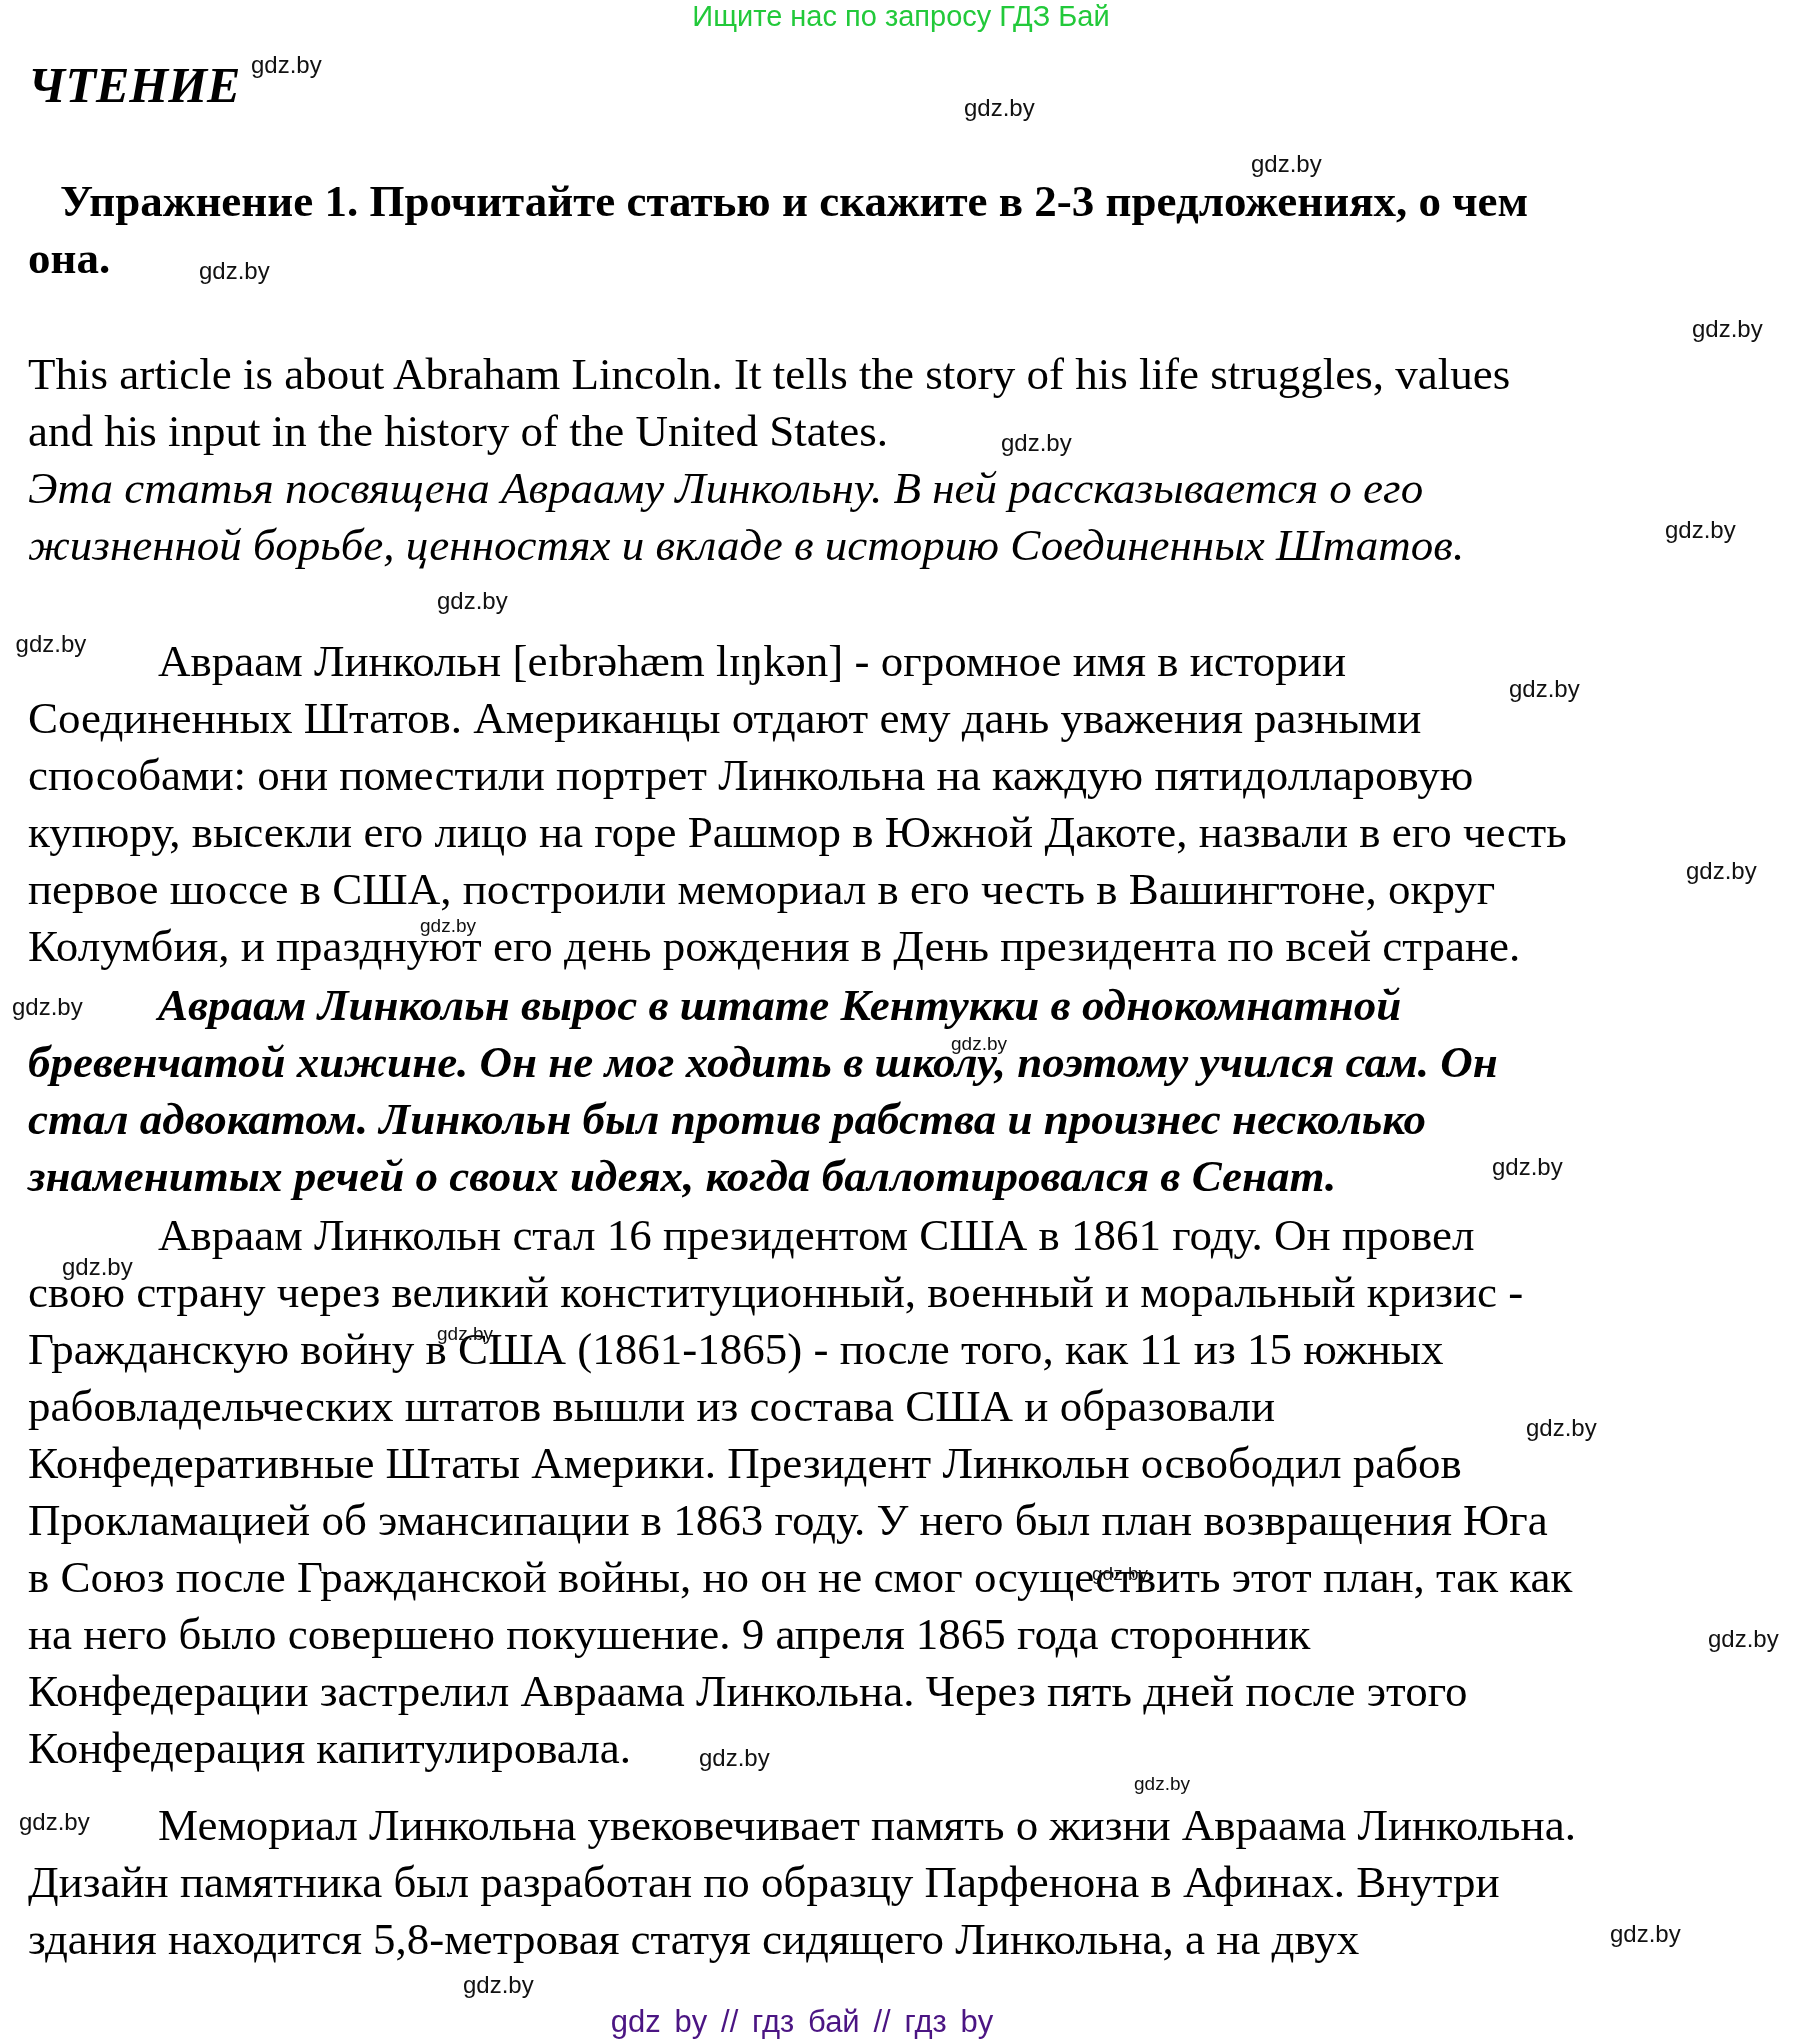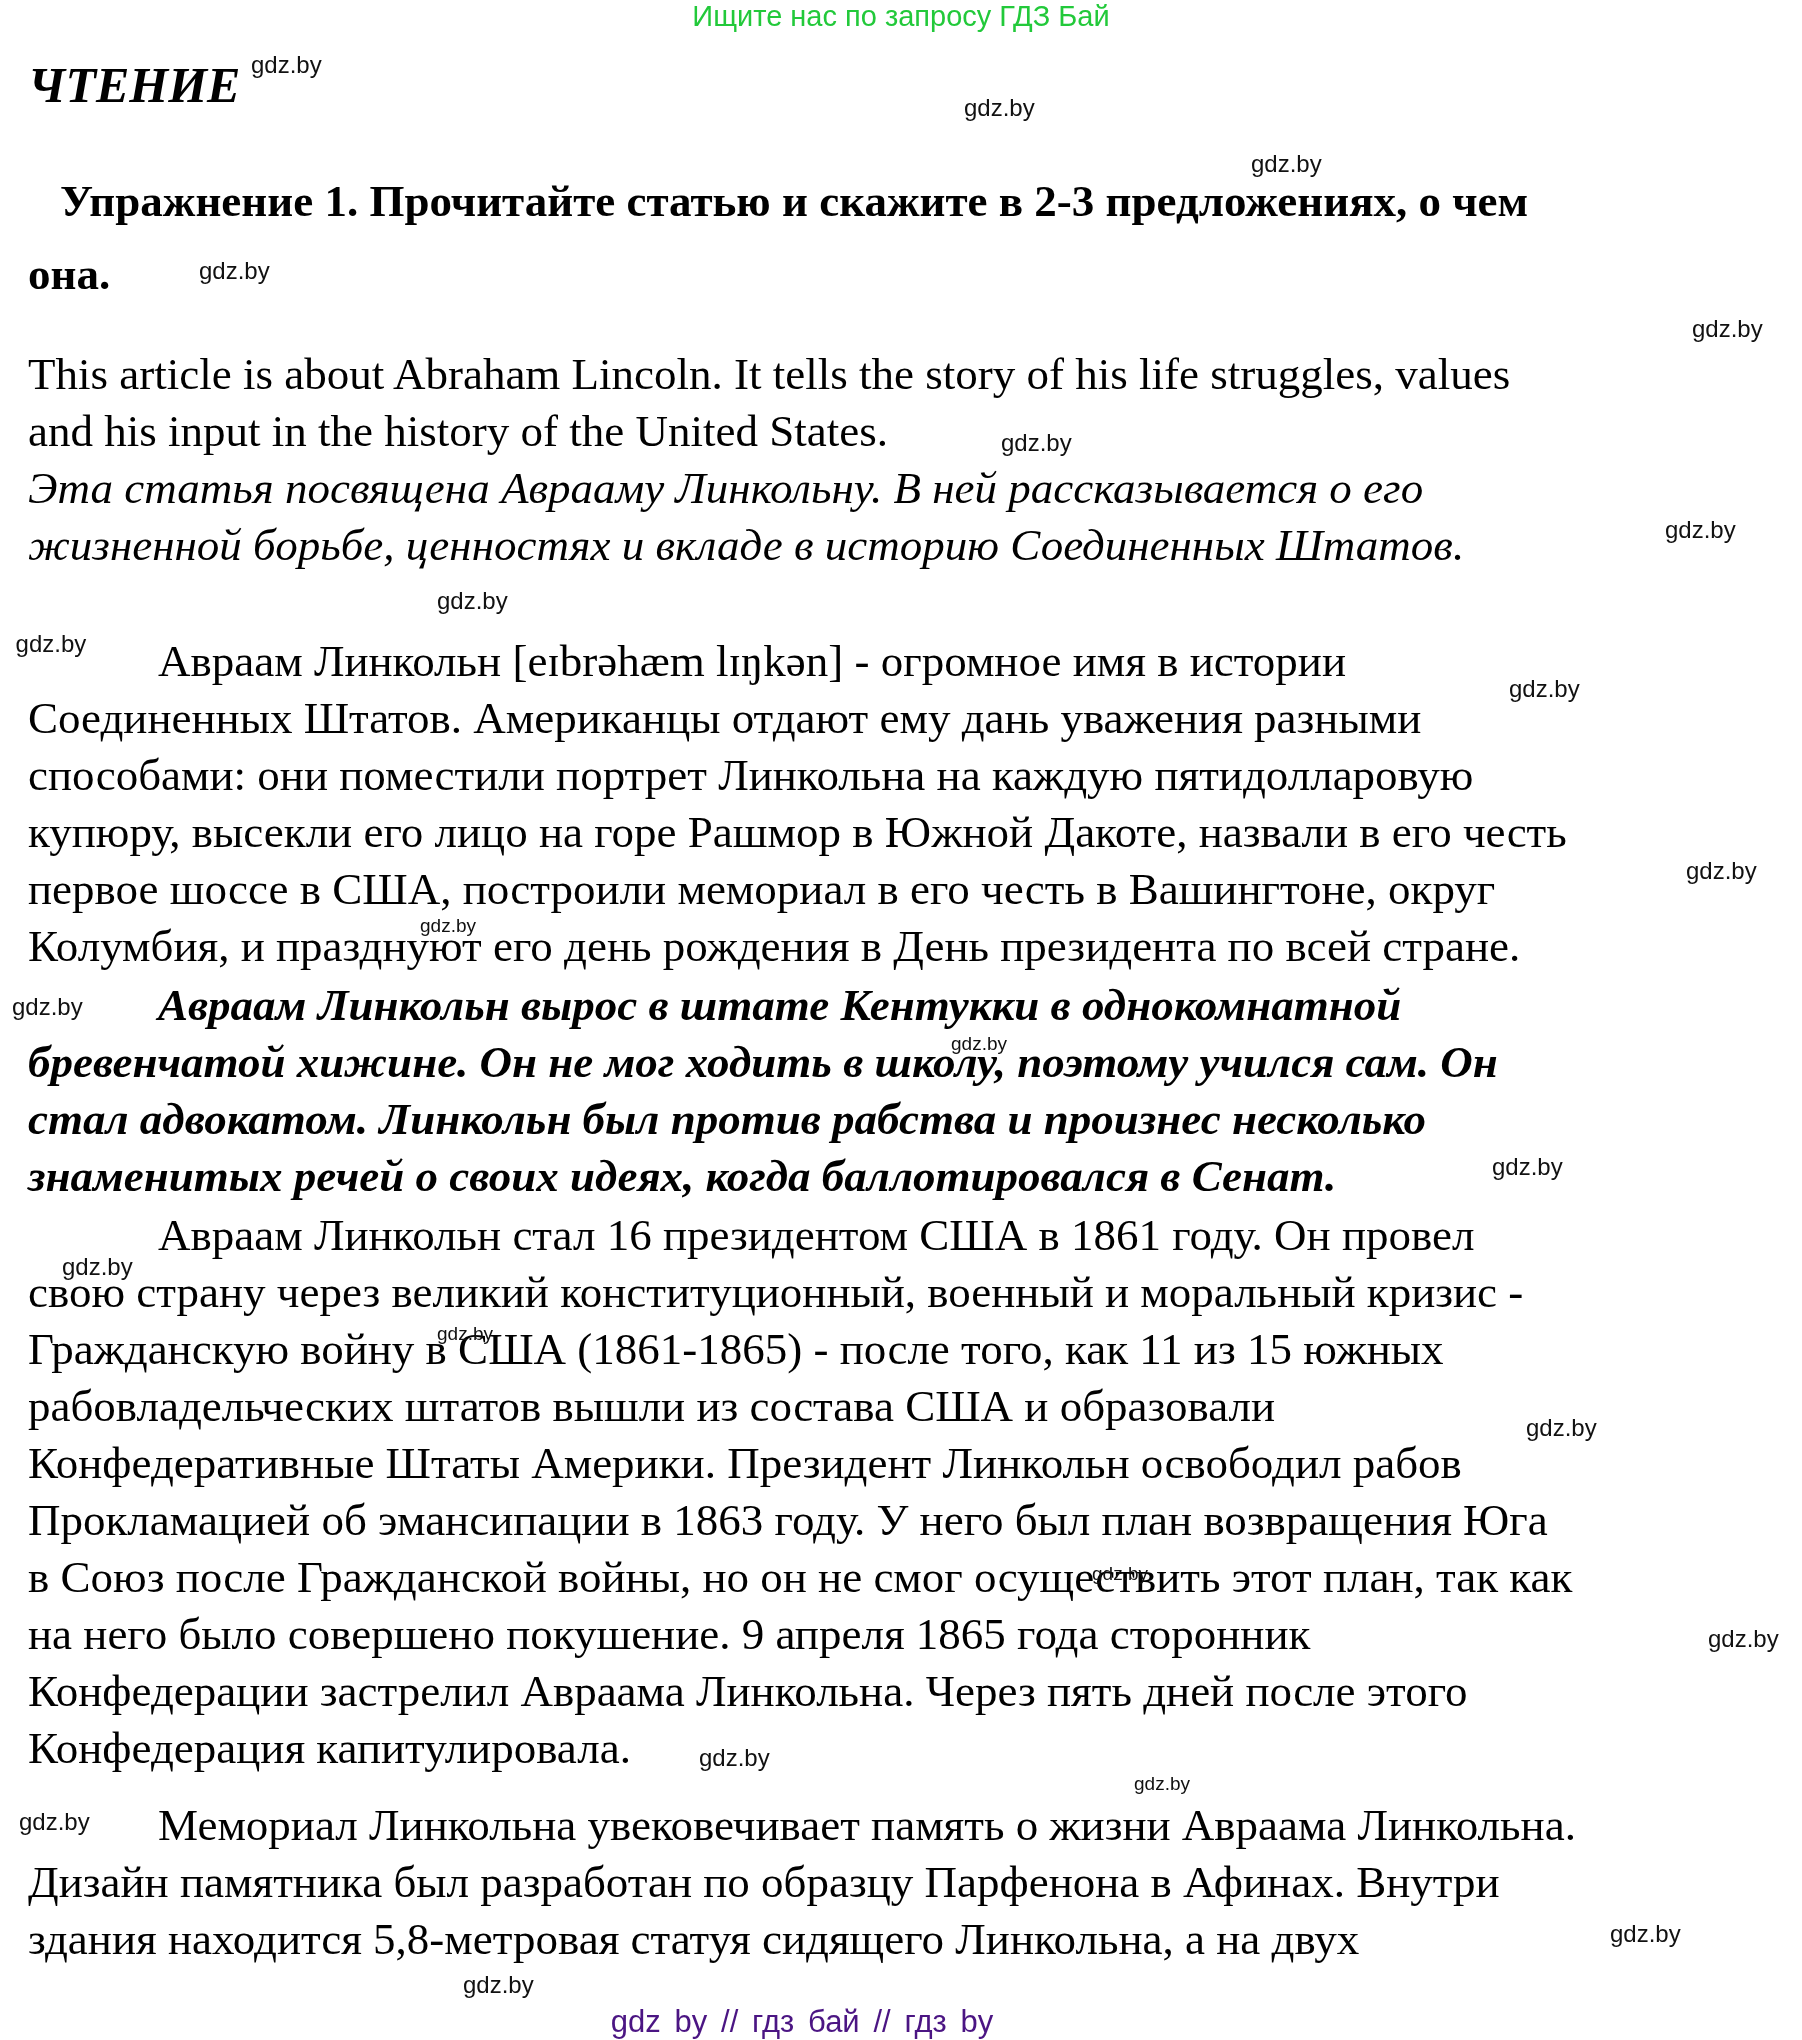--- a/index.html
+++ b/index.html
@@ -74,21 +74,21 @@
     .indent { padding-left: 130px; }
   </style>
 </head>
 <body>
 
 <div class="banner-top">Ищите нас по запросу ГДЗ Бай</div>
 
 <div class="section-title">ЧТЕНИЕ</div>
 
 <div class="line task" style="top:175px;margin-left:32px;">Упражнение 1. Прочитайте статью и скажите в 2-3 предложениях, о чем</div>
-<div class="line task" style="top:248px;text-align:center;">она.</div>
+<div class="line task" style="top:232px;text-align:center;">она.</div>
 
 <div class="line" style="top:348px;">This article is about Abraham Lincoln. It tells the story of his life struggles, values</div>
 <div class="line" style="top:405px;">and his input in the history of the United States.</div>
 
 <div class="line italic" style="top:462px;">Эта статья посвящена Аврааму Линкольну. В ней рассказывается о его</div>
 <div class="line italic" style="top:519px;">жизненной борьбе, ценностях и вкладе в историю Соединенных Штатов.</div>
 
 <div class="line indent" style="top:635px;">Авраам Линкольн [eɪbrəhæm lɪŋkən] - огромное имя в истории</div>
 <div class="line" style="top:692px;">Соединенных Штатов. Американцы отдают ему дань уважения разными</div>
 <div class="line" style="top:749px;">способами: они поместили портрет Линкольна на каждую пятидолларовую</div>

